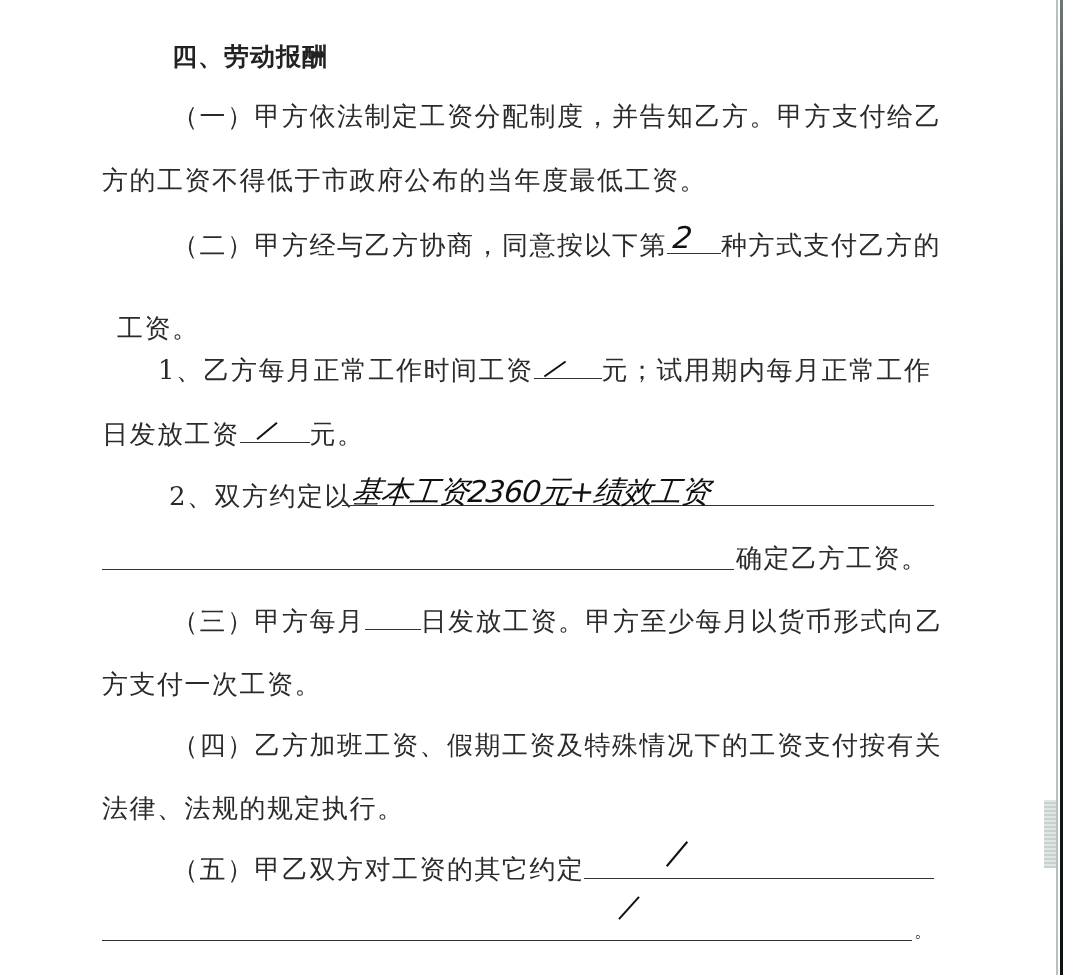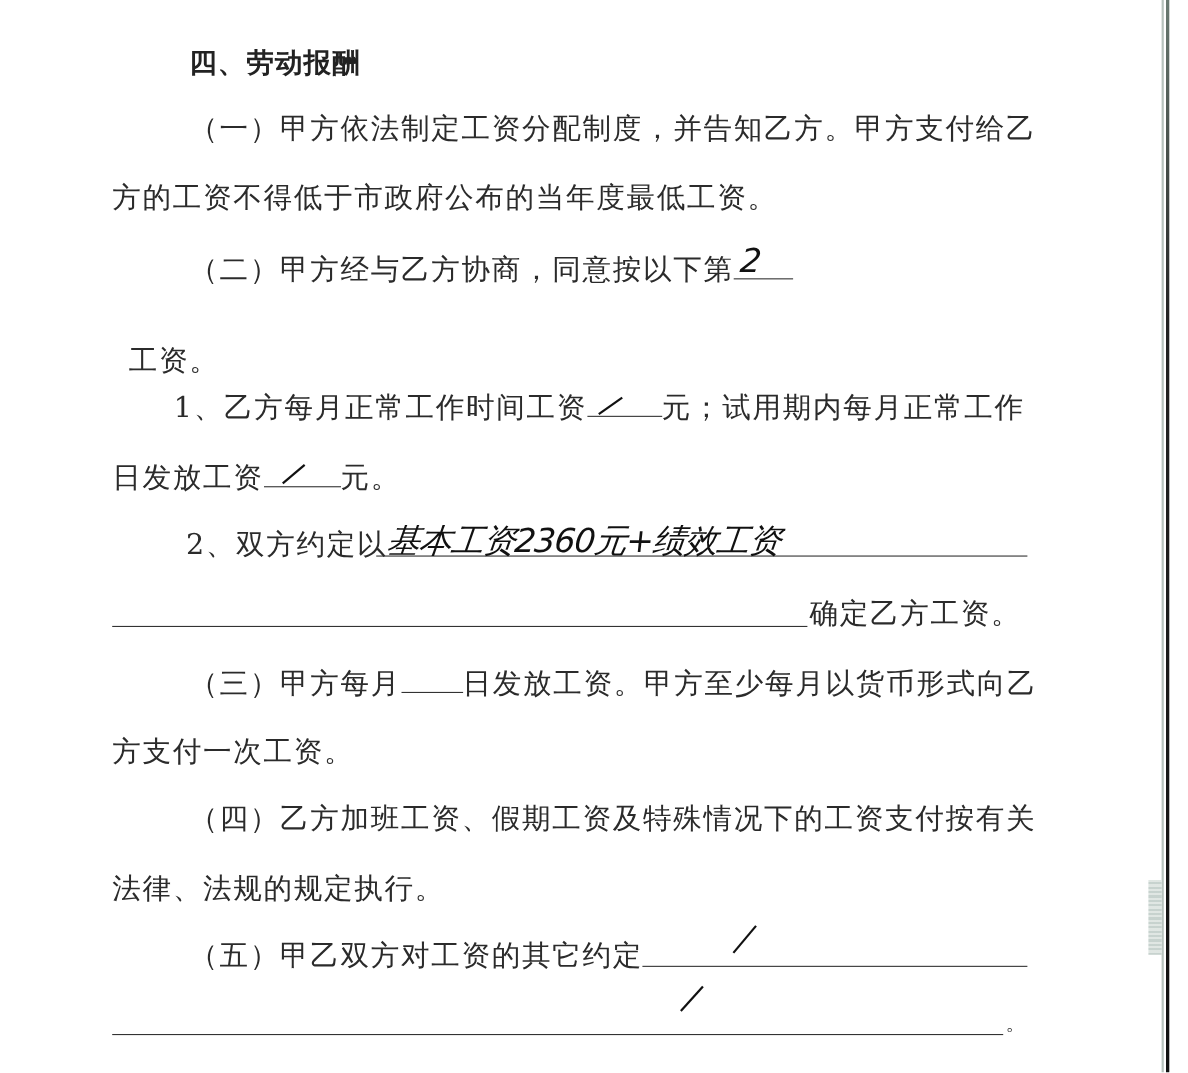--- a/index.html
+++ b/index.html
@@ -1,40 +1,40 @@
 <!DOCTYPE html>
 <html><head>
 <meta charset="utf-8">
 <style>
   html, body { margin:0; padding:0; }
   body {
     width:1080px; height:975px; background:#ffffff; position:relative; overflow:hidden;
     font-family: "DejaVu Serif", "Liberation Serif", serif; color:#2b2b2b;
   }
   .line { position:absolute; font-size:26px; line-height:34px; white-space:nowrap; letter-spacing:1.5px; }
-  .heading { font-family:Liberation Sans, sans-serif; font-weight:bold; font-size:25px; color:#222; letter-spacing:1px; }
+  .heading { font-family:Liberation Serif, serif; font-weight:bold; font-size:25px; color:#222; letter-spacing:1px; }
   .blank { display:inline-block; border-bottom:1.6px solid #333; position:relative; height:26px; vertical-align:baseline; }
   .hand { position:absolute; font-family:"DejaVu Sans", sans-serif; color:#1a1a1a; font-style:italic; }
   .hand-text { font-family:"DejaVu Sans", "Liberation Sans", sans-serif; font-size:30px; font-style:italic; letter-spacing:-1px; color:#111; transform:skewX(-6deg); display:inline-block; }
   .slash { position:absolute; width:2px; background:#111; transform-origin:bottom left; }
   .fullrule { position:absolute; height:0; border-top:1.6px solid #333; }
   .edge { position:absolute; top:0; width:3px; height:975px; background:linear-gradient(#6a7a72,#222 30%,#111); }
   .edge2 { position:absolute; top:0; width:2px; height:975px; background:#b7c2bd; }
   .smudge { position:absolute; background:repeating-linear-gradient(0deg,#b9c7c2 0 2px,#d8e0dc 2px 4px); opacity:0.8; }
 </style>
 </head>
 <body>
 
 <div class="line heading" style="left:172px; top:40px;">四、劳动报酬</div>
 
 <div class="line" style="left:172px; top:100px;font-family:Liberation Serif, serif;">（一）甲方依法制定工资分配制度，并告知乙方。甲方支付给乙</div>
 <div class="line" style="left:102px; top:163px;">方的工资不得低于市政府公布的当年度最低工资。</div>
 
 <div class="line" style="left:172px; top:227px;">
-  <span>（二）甲方经与乙方协商，同意按以下第</span><span class="blank" style="width:54px;"><span class="hand-text" style="position:absolute; left:6px; top:-6px; font-size:30px;">2</span></span>
+  <span>（二）甲方经与乙方协商，同意按以下第</span><span class="blank" style="width:54px;"><span class="hand-text" style="position:absolute; left:6px; top:-6px; font-size:30px;">2</span></span><span>种方式支付乙方的</span>
 </div>
 <div class="line" style="left:117px; top:291px;margin-top:20px;">工资。</div>
 
 <div class="line" style="left:158px; top:352px;">
   <span>1、乙方每月正常工作时间工资</span><span class="blank" style="width:68px;"><span class="slash" style="left:20px; top:4px; height:26px; transform:rotate(55deg); transform-origin:center;"></span></span><span>元；试用期内每月正常工作</span>
 </div>
 <div class="line" style="left:102px; top:416px;">
   <span>日发放工资</span><span class="blank" style="width:70px;"><span class="slash" style="left:26px; top:2px; height:26px; transform:rotate(50deg); transform-origin:center;"></span></span><span>元。</span>
 </div>
 

